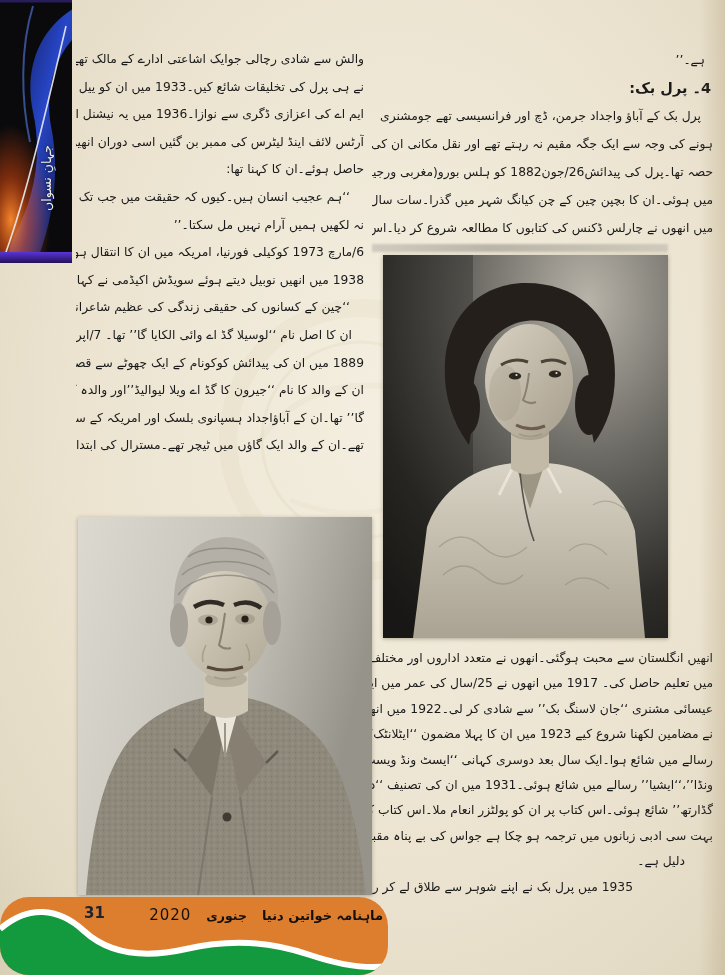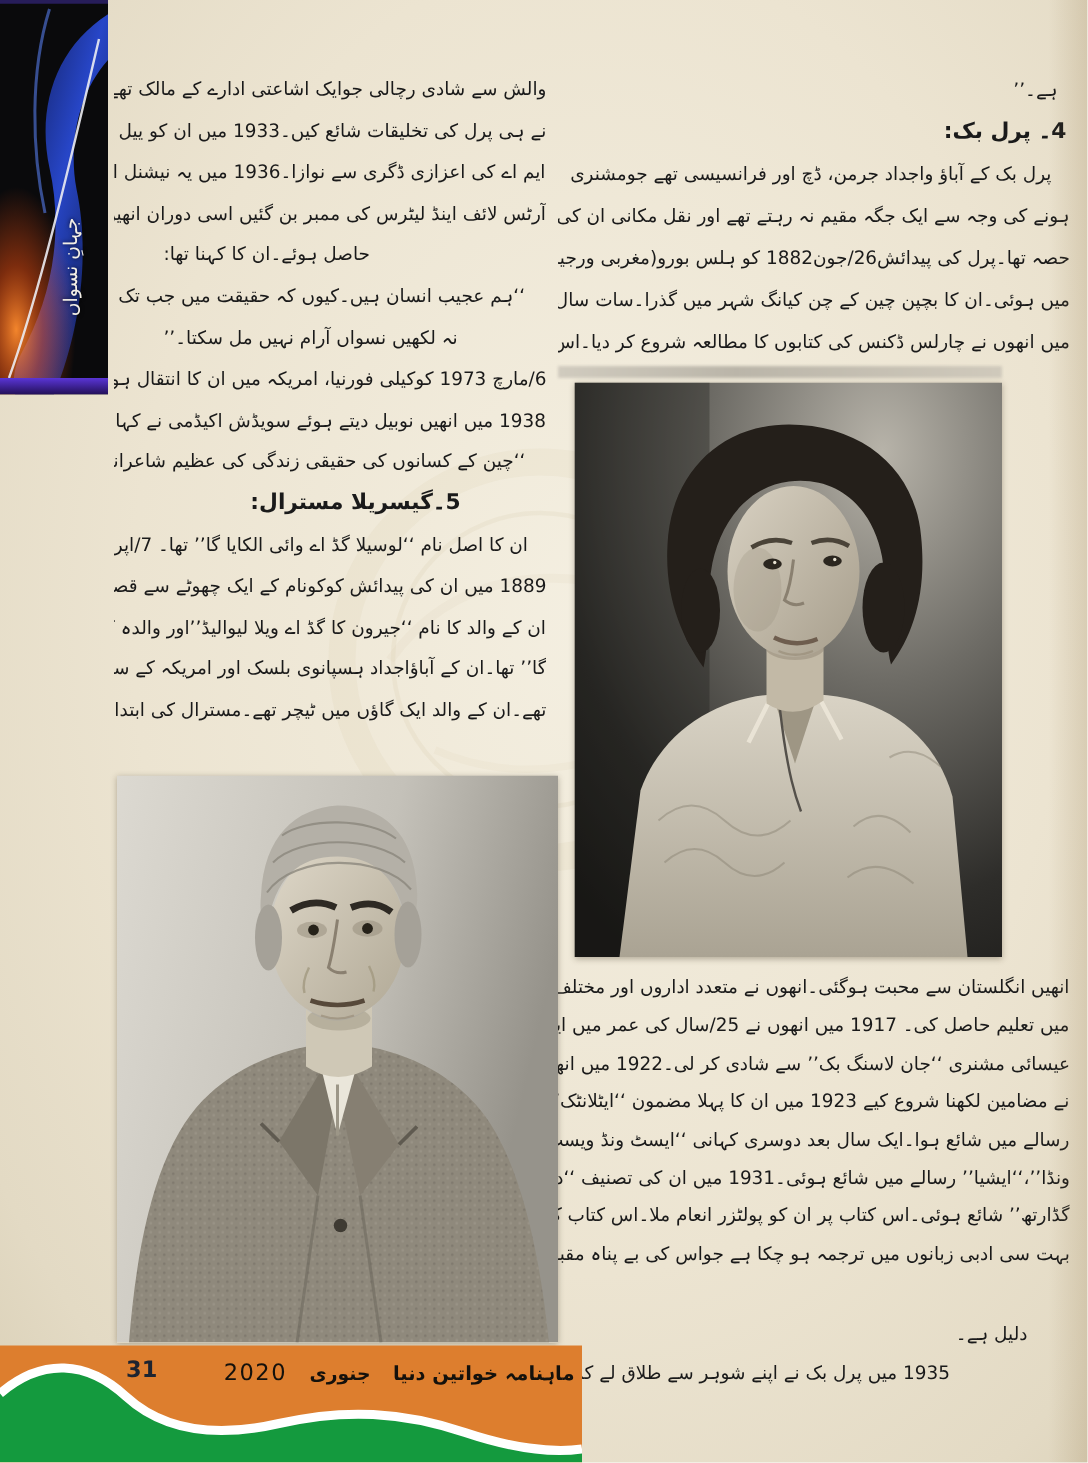--- a/index.html
+++ b/index.html
@@ -27,43 +27,43 @@
   .col{position:absolute;}
   .col-left{left:76px;top:46px;width:288px;}
   .col-right-top{left:372px;top:46px;width:341px;}
   .col-right-bottom{left:372px;top:646px;width:341px;}
   .ln{
     direction:rtl;text-align:right;white-space:nowrap;overflow:hidden;
     height:27.6px;line-height:27.6px;font-size:12.3px;color:var(--text);
   }
   .col-right-top .ln{height:28px;line-height:28px;}
   .col-right-bottom .ln{height:25.4px;line-height:25.4px;}
-  .endline{text-align:left;margin-left:33px;}
+  .endline{text-align:right;margin-left:33px;}
   .qstart{padding-right:14px;}
   .pstart{padding-right:12px;}
   .hd{font-weight:bold;font-size:14.5px;}
   .hd-left{text-align:center;padding-left:34px;}
   .hd-right{text-align:right;padding-right:2px;}
   .quote-end{text-align:right;padding-right:8px;}
-  .indent28{padding-right:28px;margin-top:28px;}
+  .indent28{padding-right:28px;}
   .indent80{padding-right:80px;}
   
   .photo{position:absolute;box-shadow:0 1px 4px rgba(60,50,30,.35);}
   .photo-right{left:383px;top:255px;width:285px;height:383px;}
   .photo-left{left:78px;top:517px;width:294px;height:378px;}
   .photo svg{display:block;width:100%;height:100%;}
   .photo-smudge{
     position:absolute;left:372px;top:244px;width:296px;height:8px;
     background:linear-gradient(90deg,#b7b2a8,#8f8b82 40%,#b9b4aa);opacity:.55;filter:blur(1px);
   }
   
   .edge-shade{position:absolute;right:0;top:0;width:26px;height:975px;
     background:linear-gradient(270deg,rgba(150,125,80,.22),rgba(150,125,80,0));pointer-events:none;}
   
-  .footer{position:absolute;left:0;top:897px;width:388px;height:78px;background:var(--footer-orange);overflow:hidden;}
+  .footer{position:absolute;left:0;top:897px;width:388px;height:78px;background:var(--footer-orange);overflow:hidden;border-radius:29px;}
   .footer svg{position:absolute;left:0;top:0;width:100%;height:100%;}
   .footer-page{position:absolute;left:84px;top:7px;font-size:15px;font-weight:bold;color:#1d2430;}
   .footer-line{position:absolute;right:5px;top:9px;direction:rtl;display:flex;gap:15px;align-items:baseline;color:#14110c;}
   .footer-mag{font-size:13px;font-weight:bold;}
   .footer-month{font-size:12.5px;font-weight:bold;}
   .footer-year{font-size:15px;font-weight:normal;letter-spacing:1px;}
 </style>
 </head>
 <body>
 
@@ -103,25 +103,24 @@
   <div class="sidebar-title">جہانِ نسواں</div>
 </div>
 
 <div class="col col-left">
   <div class="ln">والش سے شادی رچالی جوایک اشاعتی ادارے کے مالک تھے۔ پھرانھوں</div>
   <div class="ln">نے ہی پرل کی تخلیقات شائع کیں۔1933 میں ان کو ییل یونیورسٹی نے</div>
   <div class="ln">ایم اے کی اعزازی ڈگری سے نوازا۔1936 میں یہ نیشنل انسٹی ٹیوٹ آف</div>
   <div class="ln">آرٹس لائف اینڈ لیٹرس کی ممبر بن گئیں اسی دوران انھیں کچھ اور بھی اعزاز</div>
   <div class="ln endline">حاصل ہوئے۔ان کا کہنا تھا:</div>
   <div class="ln qstart">‘‘ہم عجیب انسان ہیں۔کیوں کہ حقیقت میں جب تک ہم ناول</div>
-  <div class="ln endline">نہ لکھیں نسواں آرام نہیں مل سکتا۔’’</div>
+  <div class="ln endline">نہ لکھیں ہمیں آرام نہیں مل سکتا۔’’</div>
   <div class="ln">6/مارچ 1973 کوکیلی فورنیا، امریکہ میں ان کا انتقال ہوا۔</div>
   <div class="ln">1938 میں انھیں نوبیل دیتے ہوئے سویڈش اکیڈمی نے کہا تھا:</div>
   <div class="ln qstart">‘‘چین کے کسانوں کی حقیقی زندگی کی عظیم شاعرانہ تصویرکشی</div>
-  <div class="ln hd hd-left">5۔گیسریلا مسترال:</div>
   <div class="ln pstart">ان کا اصل نام ‘‘لوسیلا گڈ اے وائی الکایا گا’’ تھا۔ 7/اپریل</div>
   <div class="ln">1889 میں ان کی پیدائش کوکونام کے ایک چھوٹے سے قصبے میں ہوئی۔</div>
   <div class="ln">ان کے والد کا نام ‘‘جیرون کا گڈ اے ویلا لیوالیڈ’’اور والدہ کا ‘‘پڑرولنا الکایا</div>
   <div class="ln">گا’’ تھا۔ان کے آباؤاجداد ہسپانوی بلسک اور امریکہ کے سرخ ہندوستانی</div>
   <div class="ln">تھے۔ان کے والد ایک گاؤں میں ٹیچر تھے۔مسترال کی ابتدائی تعلیم ان</div>
 </div>
 
 <div class="col col-right-top">
   <div class="ln quote-end">ہے۔’’</div>
   <div class="ln hd hd-right">4۔ پرل بک:</div>

